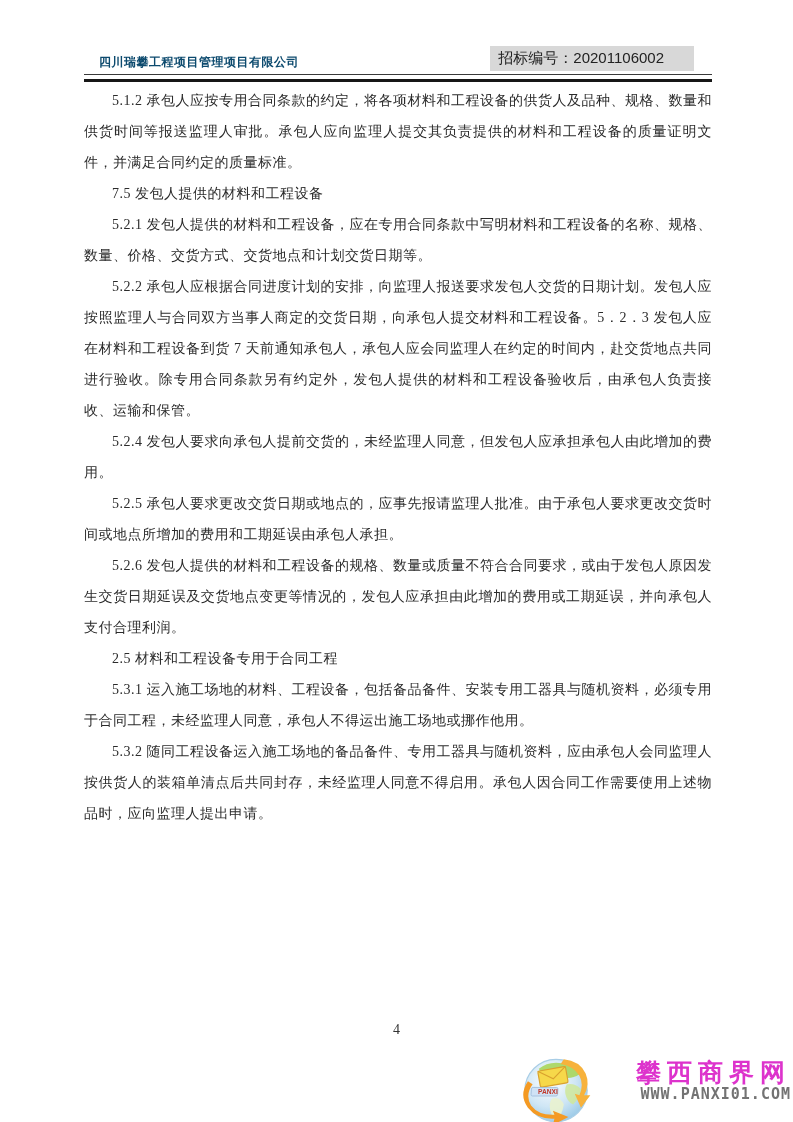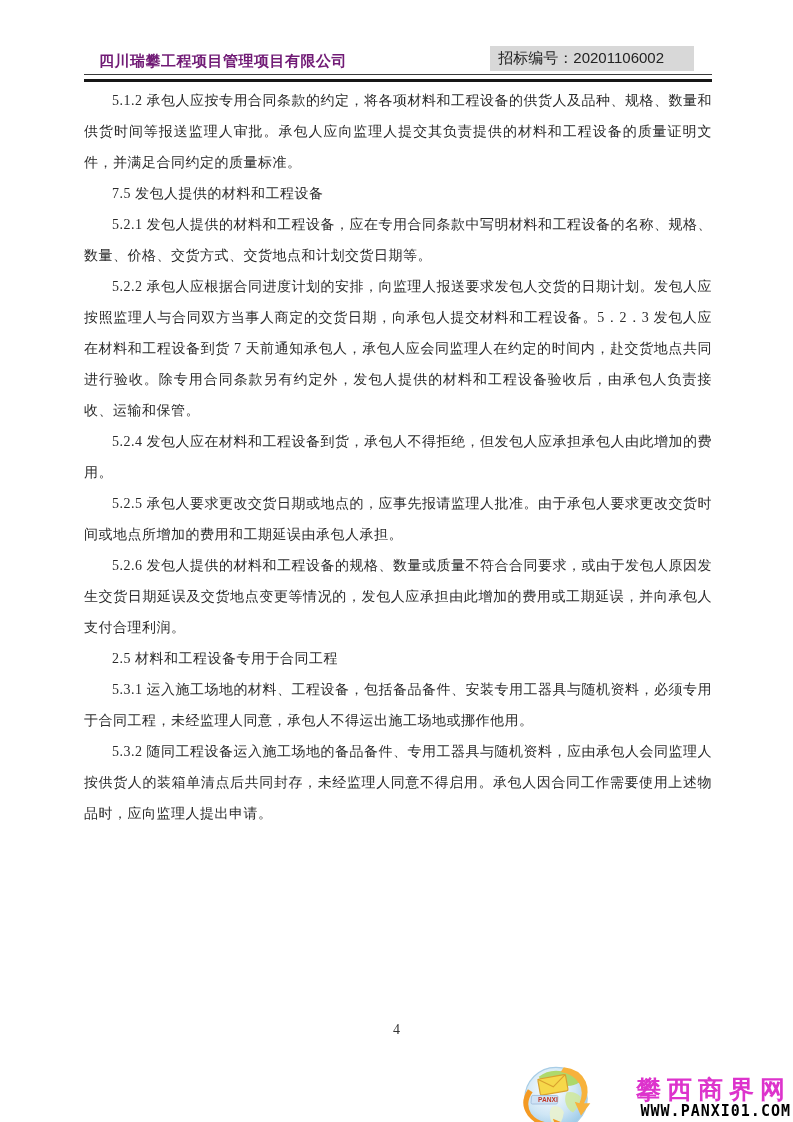--- a/index.html
+++ b/index.html
@@ -16,21 +16,21 @@
     position:absolute;left:84px;right:81px;top:46px;
   }
   .header-row{
     display:flex;justify-content:space-between;align-items:flex-end;
     border-bottom:1.5px solid #3a3a3a;
     padding-bottom:3px;
   }
   .company{
     margin-left:15px;
     font-family:"Liberation Sans","DejaVu Sans",sans-serif;
-    font-weight:bold;font-size:15px;color:#701a75;
+    font-weight:bold;font-size:12px;color:#0c4a6e;
     letter-spacing:.5px;
     white-space:nowrap;
   }
   .bid{
     font-family:"Liberation Sans","DejaVu Sans",sans-serif;
     font-size:15px;color:#222;
     padding:3px 30px 3px 8px;
     margin-right:18px;
     white-space:nowrap;
   }
@@ -47,22 +47,22 @@
     text-align:justify;
     letter-spacing:.5px;
   }
   
   .page-number{
     position:absolute;left:0;right:0;top:1022px;
     text-align:center;font-size:14px;color:#333;
   }
   
   .watermark{
-    position:absolute;right:2px;bottom:0;
-    display:flex;align-items:flex-end;
+    position:absolute;right:2px;bottom:8px;
+    display:flex;align-items:center;
     height:64px;
     gap:39px;
   }
   .globe{display:block;margin-bottom:-14px;}
   .wm-text{
     display:flex;flex-direction:column;align-items:flex-end;
     margin-left:2px;padding-bottom:2px;
   }
   .wm-name{
     font-family:"Liberation Sans","DejaVu Sans",sans-serif;
@@ -87,21 +87,21 @@
       <span class="bid" style="background-color: rgb(216, 216, 216);">招标编号：20201106002</span>
     </div>
     <div class="thick-rule"></div>
   </header>
 
   <main class="doc-body">
       <p class="para">5.1.2 承包人应按专用合同条款的约定，将各项材料和工程设备的供货人及品种、规格、数量和供货时间等报送监理人审批。承包人应向监理人提交其负责提供的材料和工程设备的质量证明文件，并满足合同约定的质量标准。</p>
       <p class="para">7.5 发包人提供的材料和工程设备</p>
       <p class="para">5.2.1 发包人提供的材料和工程设备，应在专用合同条款中写明材料和工程设备的名称、规格、数量、价格、交货方式、交货地点和计划交货日期等。</p>
       <p class="para">5.2.2 承包人应根据合同进度计划的安排，向监理人报送要求发包人交货的日期计划。发包人应按照监理人与合同双方当事人商定的交货日期，向承包人提交材料和工程设备。5．2．3 发包人应在材料和工程设备到货 7 天前通知承包人，承包人应会同监理人在约定的时间内，赴交货地点共同进行验收。除专用合同条款另有约定外，发包人提供的材料和工程设备验收后，由承包人负责接收、运输和保管。</p>
-      <p class="para">5.2.4 发包人应在材料和工程设备到货，承包人不得拒绝，但发包人应承担承包人由此增加的费用。</p>
+      <p class="para">5.2.4 发包人要求向承包人提前交货的，未经监理人同意，但发包人应承担承包人由此增加的费用。</p>
       <p class="para">5.2.5 承包人要求更改交货日期或地点的，应事先报请监理人批准。由于承包人要求更改交货时间或地点所增加的费用和工期延误由承包人承担。</p>
       <p class="para">5.2.6 发包人提供的材料和工程设备的规格、数量或质量不符合合同要求，或由于发包人原因发生交货日期延误及交货地点变更等情况的，发包人应承担由此增加的费用或工期延误，并向承包人支付合理利润。</p>
       <p class="para">2.5 材料和工程设备专用于合同工程</p>
       <p class="para">5.3.1 运入施工场地的材料、工程设备，包括备品备件、安装专用工器具与随机资料，必须专用于合同工程，未经监理人同意，承包人不得运出施工场地或挪作他用。</p>
       <p class="para">5.3.2 随同工程设备运入施工场地的备品备件、专用工器具与随机资料，应由承包人会同监理人按供货人的装箱单清点后共同封存，未经监理人同意不得启用。承包人因合同工作需要使用上述物品时，应向监理人提出申请。</p>
     </main>
 
   <div class="page-number">4</div>
 
   <div class="watermark">
@@ -126,17 +126,17 @@
       </g>
 
       <path d="M14 40 Q2 58 14 74 Q26 89 48 88 L46 96 L66 86 L46 78 L48 83 Q28 84 18 71 Q10 58 20 44 Z" fill="#f49a23"></path>
       <path d="M60 12 Q80 14 88 30 Q94 44 86 58 L94 58 L82 74 L74 56 L80 58 Q86 44 80 33 Q73 21 56 18 Z" fill="#f7b23c"></path>
 
       <rect x="22" y="48" width="34" height="11" rx="2" fill="#cfe2f5" stroke="#9ab8d8" stroke-width="1" transform="skewX(-4)"></rect>
       <text x="27" y="57" font-family="Liberation Sans, DejaVu Sans, sans-serif" font-size="8.5" font-weight="bold" fill="#c0392b">PANXI</text>
     </svg>
     <div class="wm-text">
       <div class="wm-name" style="color: rgb(221, 51, 204);">攀西商界网</div>
-      <div class="wm-url" style="color: #000000;">WWW.PANXI01.COM</div>
+      <div class="wm-url" style="color: #737373;">WWW.PANXI01.COM</div>
     </div>
   </div>
 
 </div>
 
 </body></html>

